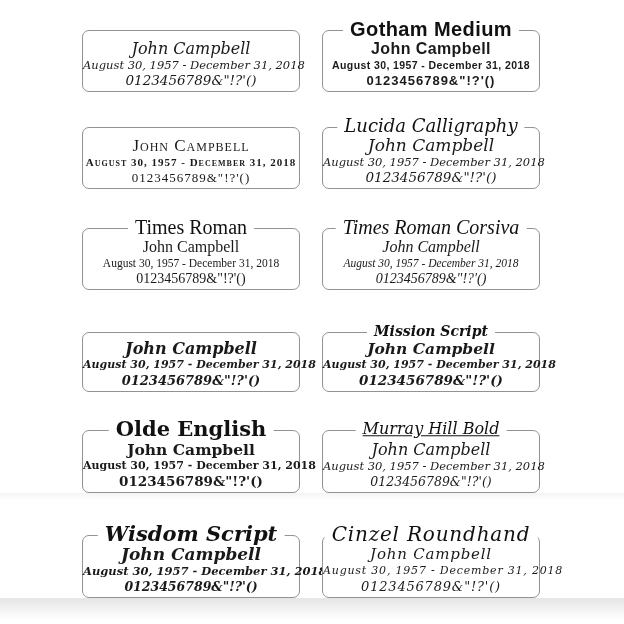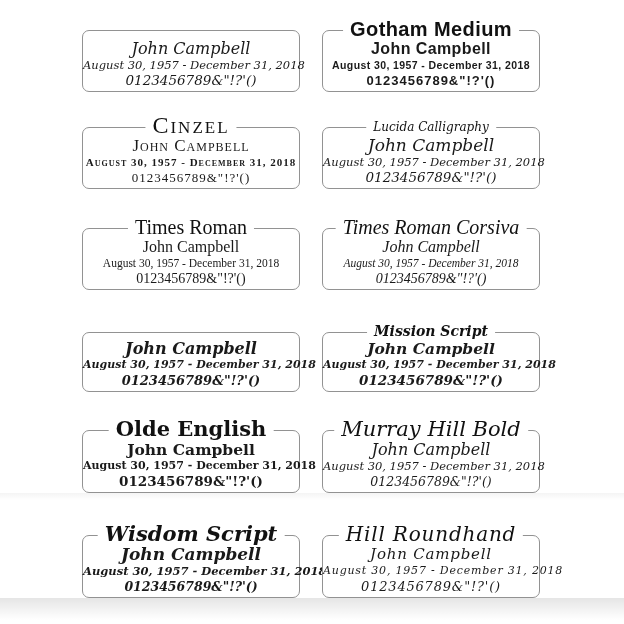--- a/index.html
+++ b/index.html
@@ -61,21 +61,21 @@
   .c1 .dates{font-size:10.5px;}
   .c1 .chars{font-size:13px;letter-spacing:1px;}
 
   .c2, .c2 .title{font-family:"Liberation Serif",serif;font-variant:small-caps;letter-spacing:1px;}
   .c2 .title{font-size:24px;letter-spacing:2px;}
   .c2 .name{font-size:17px;}
   .c2 .dates{font-size:11px;font-weight:600;}
   .c2 .chars{font-variant:normal;font-size:13px;}
 
   .c3, .c3 .title{font-family:"DejaVu Serif",serif;font-style:italic;}
-  .c3 .title{font-size:12px;}
+  .c3 .title{font-size:18px;}
   .c3 .name{font-size:17px;}
 
   .c4, .c4 .title{font-family:"Liberation Serif",serif;}
   .c4 .title{font-size:20px;}
   .c4 .chars{font-size:14px;}
 
   .c5, .c5 .title{font-family:"Liberation Serif",serif;font-style:italic;}
   .c5 .title{font-size:20px;}
   .c5 .chars{font-size:14px;}
 
@@ -90,21 +90,21 @@
   .c7 .name{font-size:15.5px;}
   .c7 .dates{font-size:11px;}
 
   .c8, .c8 .title{font-family:"DejaVu Serif",serif;font-weight:700;}
   .c8 .title{font-size:21px;}
   .c8 .name{font-size:15.5px;}
   .c8 .dates{font-size:11px;}
   .c8 .chars{font-size:13.5px;}
 
   .c9, .c9 .title{font-family:"DejaVu Serif",cursive;font-style:italic;font-weight:400;}
-  .c9 .title{font-size:21px;}
+  .c9 .title{font-size:16px;text-decoration:underline;}
   .c9 .name{font-size:16px;}
   .c9 .dates{font-size:11.5px;}
   .c9 .chars{font-size:12.5px;}
 
   .c10, .c10 .title{font-family:"DejaVu Serif",cursive;font-style:italic;font-weight:700;}
   .c10 .title{font-size:21px;}
   .c10 .name{font-size:17px;}
   .c10 .dates{font-size:11.5px;}
   .c10 .chars{font-size:12.5px;}
 
@@ -130,21 +130,20 @@
   <div class="card p1 c1">
     <span class="title">Gotham Medium</span>
     <div class="body">
       <div class="ln name">John Campbell</div>
       <div class="ln dates">August 30, 1957 - December 31, 2018</div>
       <div class="ln chars">0123456789&amp;"!?'()</div>
     </div>
   </div>
 
   <div class="card p2 c2">
-    <span class="title">Cinzel</span>
     <div class="body">
       <div class="ln name">John Campbell</div>
       <div class="ln dates">August 30, 1957 - December 31, 2018</div>
       <div class="ln chars">0123456789&amp;"!?'()</div>
     </div>
   </div>
 
   <div class="card p3 c3">
     <span class="title">Lucida Calligraphy</span>
     <div class="body">
@@ -210,21 +209,21 @@
   <div class="card p10 c10">
     <span class="title">Wisdom Script</span>
     <div class="body">
       <div class="ln name">John Campbell</div>
       <div class="ln dates">August 30, 1957 - December 31, 2018</div>
       <div class="ln chars">0123456789&amp;"!?'()</div>
     </div>
   </div>
 
   <div class="card p11 c11">
-    <span class="title">Hill Roundhand</span>
+    <span class="title">Cinzel Roundhand</span>
     <div class="body">
       <div class="ln name">John Campbell</div>
       <div class="ln dates">August 30, 1957 - December 31, 2018</div>
       <div class="ln chars">0123456789&amp;"!?'()</div>
     </div>
   </div>
 
   <div class="shadow-band band-a"></div>
   <div class="shadow-band band-b"></div>
 </div>

